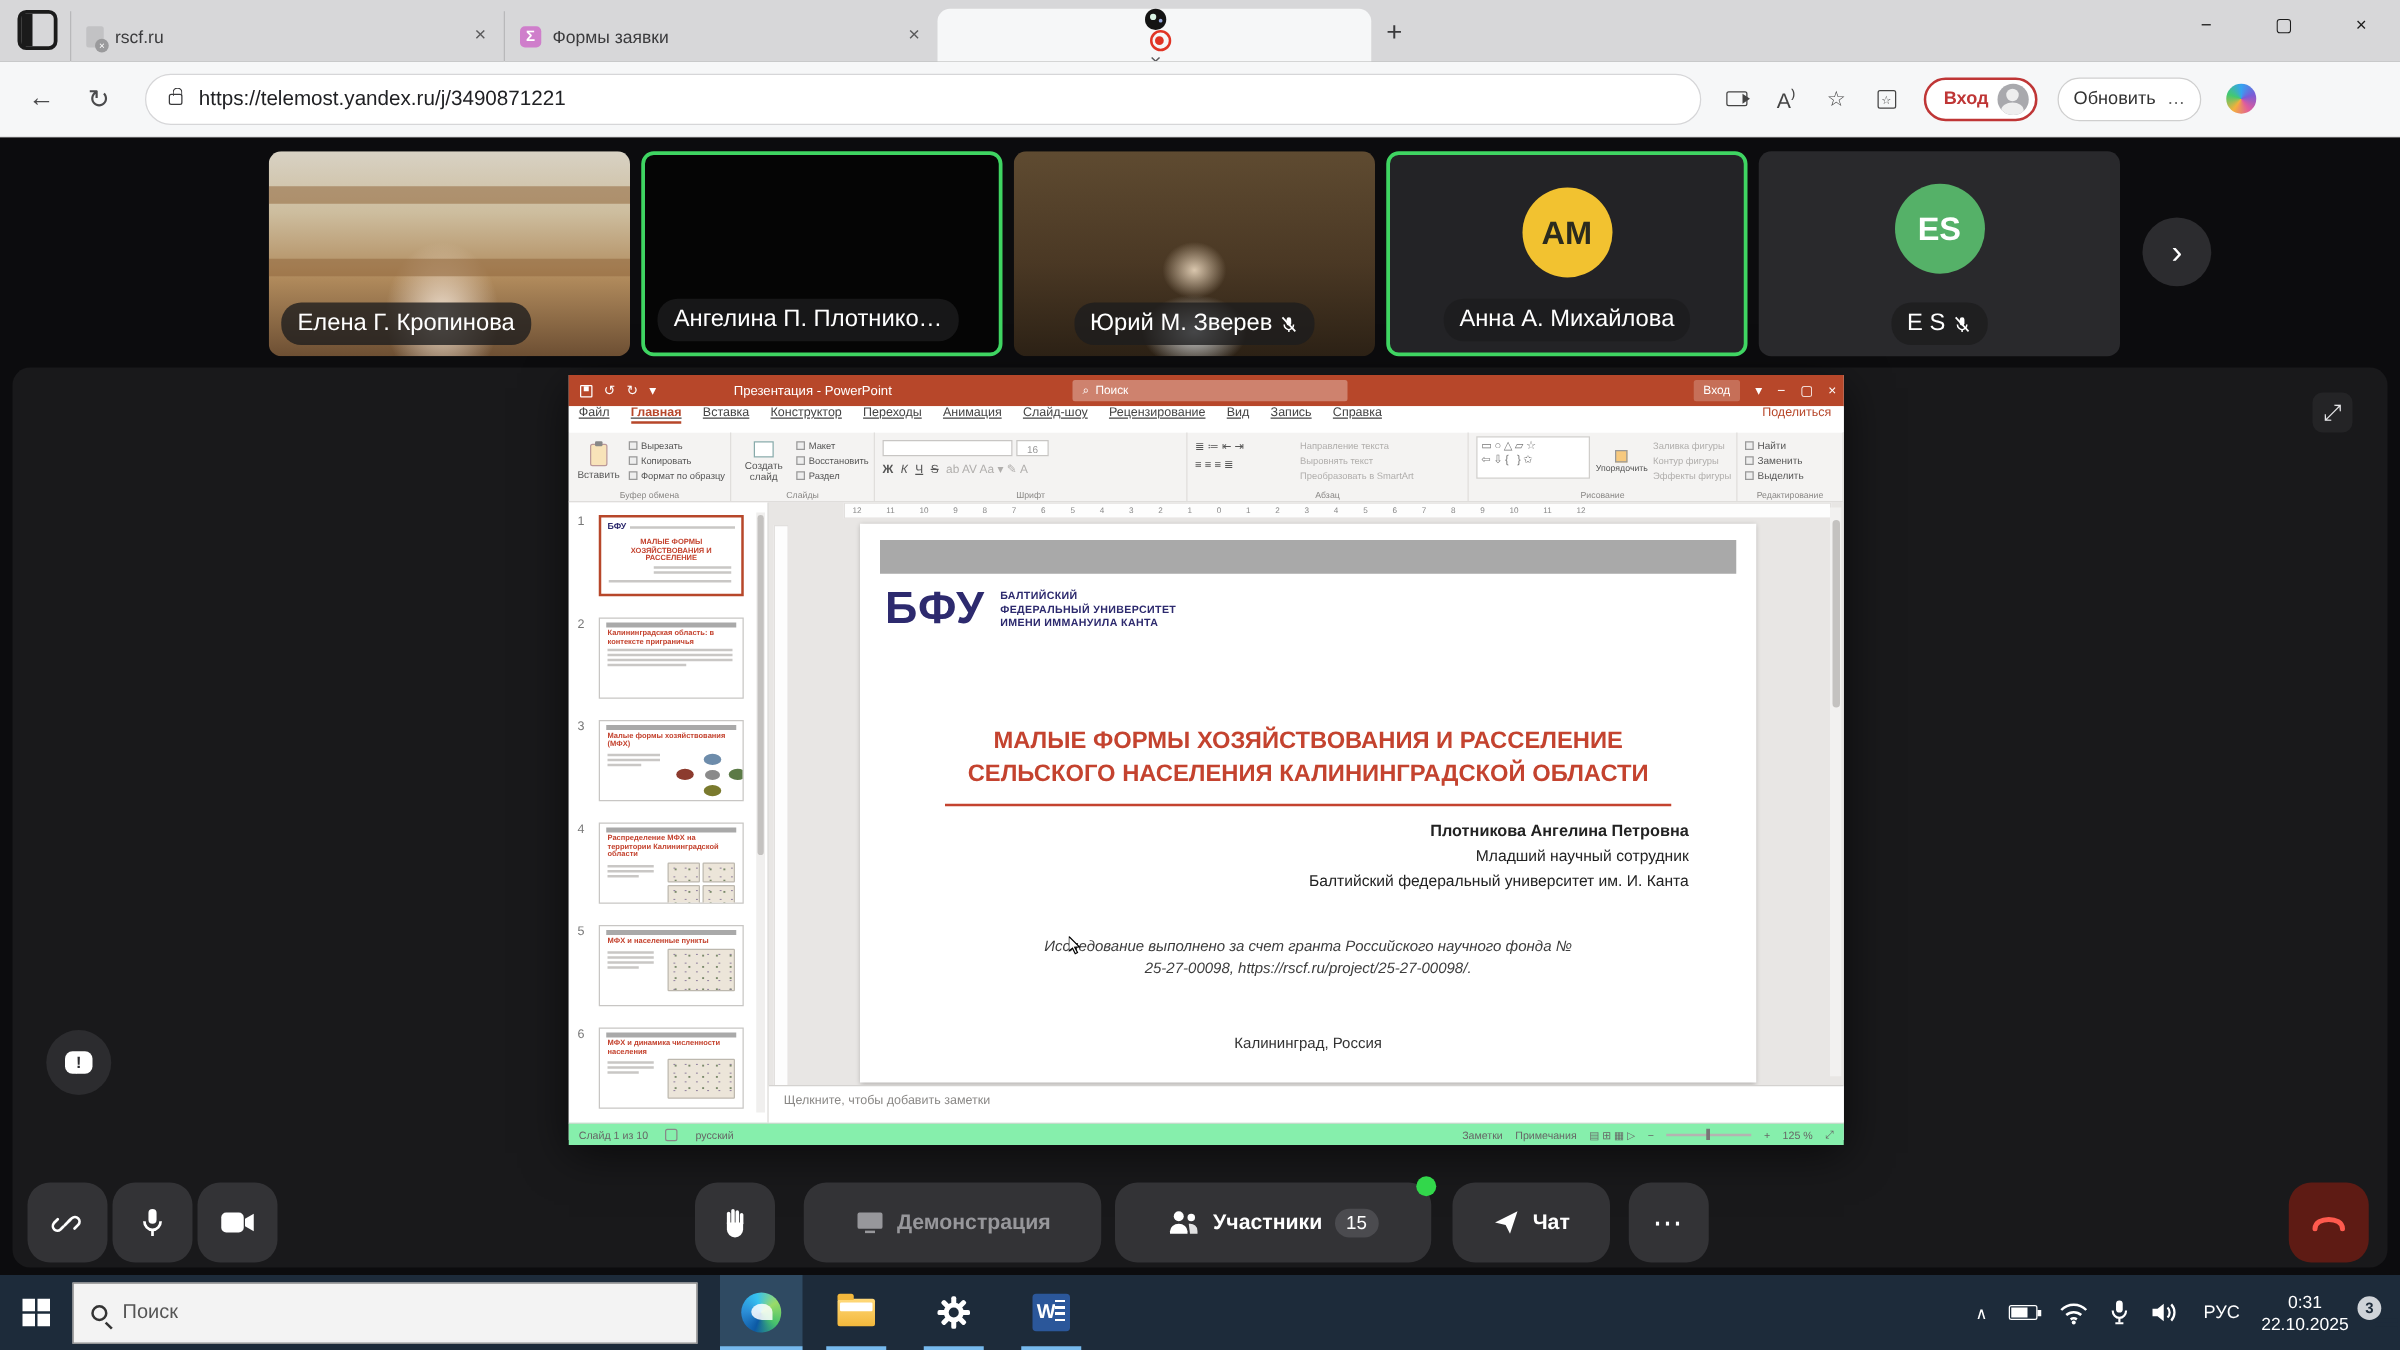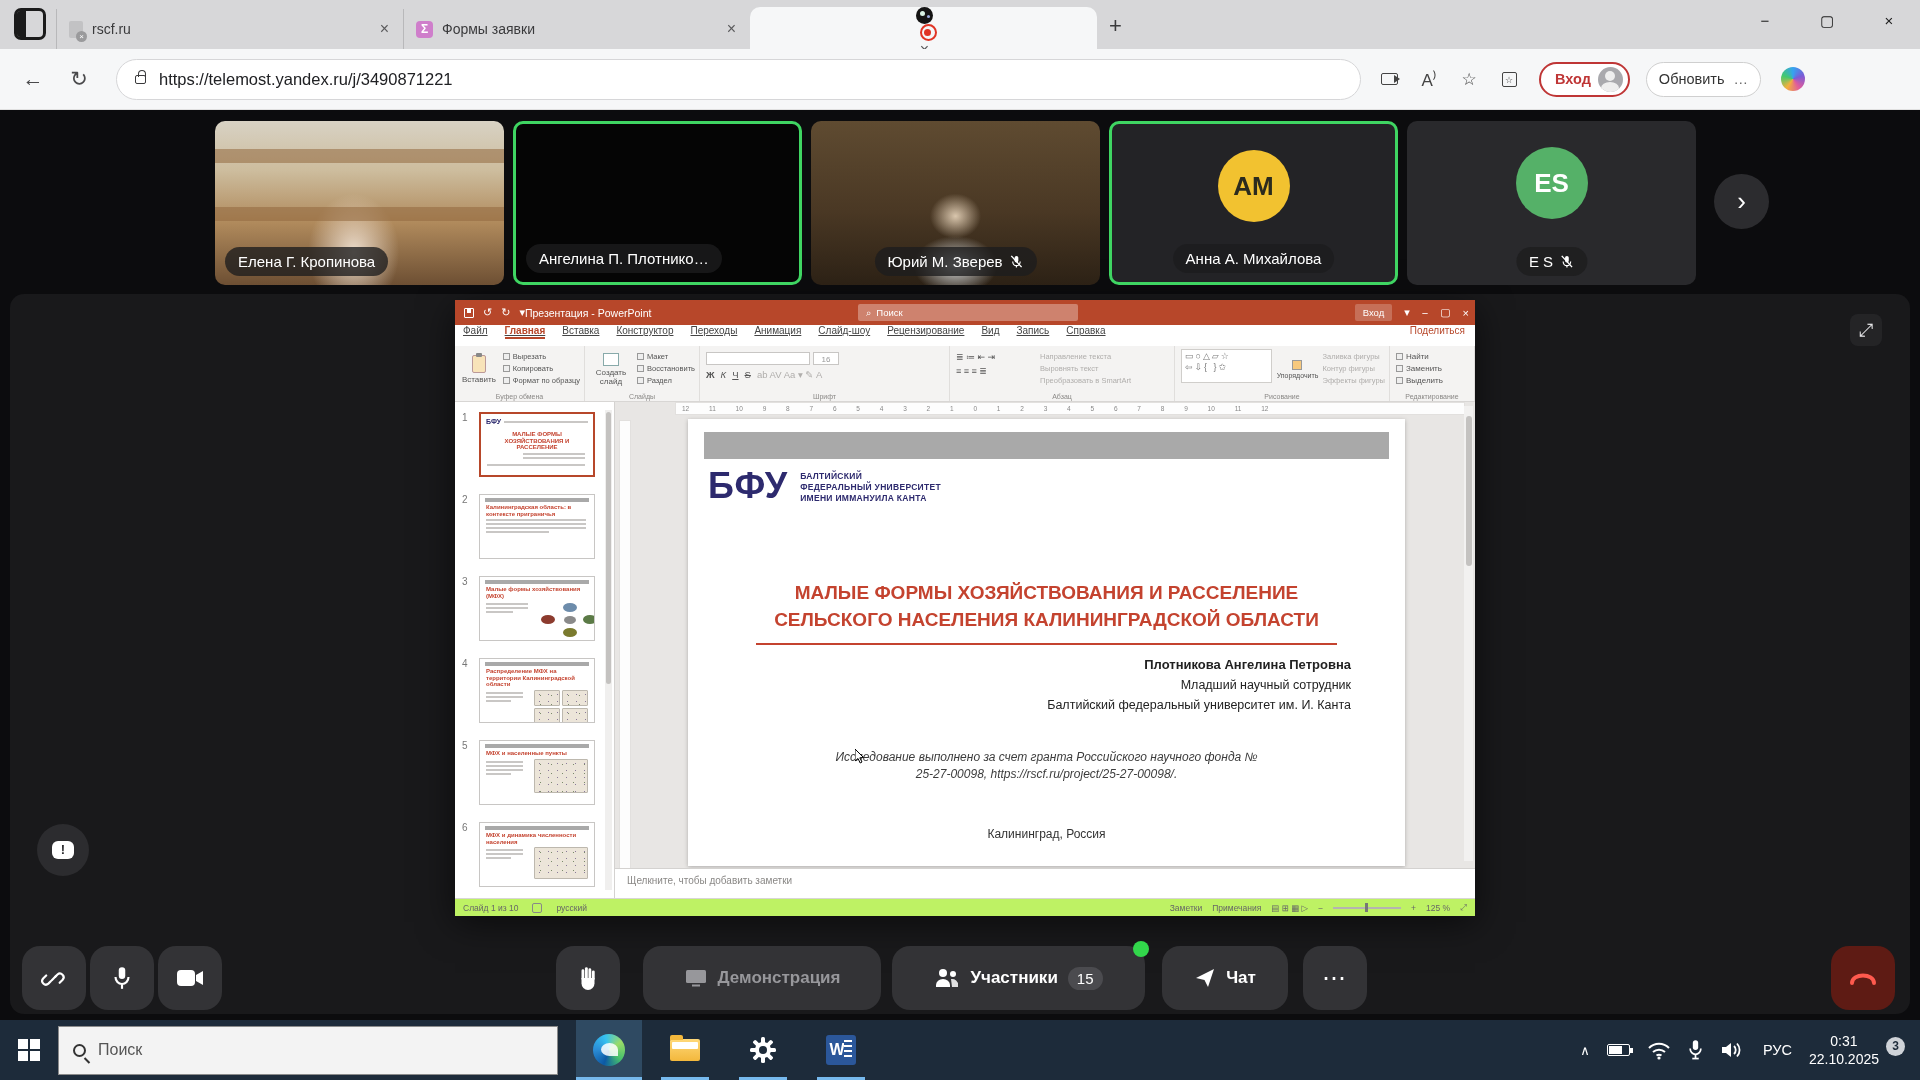--- a/index.html
+++ b/index.html
@@ -55,21 +55,21 @@
   .tile.active { border:3px solid #3fd562; }
   .tile-photo-1 { background:
       radial-gradient(ellipse 70px 90px at 48% 80%, #ecdccb 0%, rgba(236,220,203,0) 65%),
       linear-gradient(180deg,#d8d2c4 0%,#cdbd9e 30%,#b08a5c 62%,#6d4f33 100%); }
   .tile-photo-1::before { content:""; position:absolute; left:0; top:28px; width:100%; height:14px; background:rgba(146,104,62,.55); box-shadow:0 58px 0 rgba(146,104,62,.55); }
   .tile-photo-3 { background:
       radial-gradient(ellipse 60px 42px at 50% 88%, #d8dcde 0%, rgba(216,220,222,0) 70%),
       radial-gradient(ellipse 34px 30px at 50% 58%, #d9c6ad 0%, rgba(217,198,173,0) 75%),
       linear-gradient(180deg,#5f4b31 0%,#4a3824 55%,#2c2115 100%); }
   .tile.black { background:#050505; }
-  .name-pill { position:absolute; bottom:9px; background:rgba(28,28,30,.78); color:#fff; font-size:15px; border-radius:16px; padding:6px 13px; display:flex; align-items:center; gap:6px; white-space:nowrap; }
+  .name-pill { position:absolute; bottom:9px; background:rgba(28,28,30,.78); color:#fff; font-size:19px; border-radius:16px; padding:6px 13px; display:flex; align-items:center; gap:6px; white-space:nowrap; }
   .name-left { left:10px; }
   .name-center { left:50%; transform:translateX(-50%); }
   .tile-avatar { position:absolute; left:50%; top:26px; transform:translateX(-50%); width:72px; height:72px; border-radius:50%; display:flex; align-items:center; justify-content:center; font-size:26px; font-weight:bold; }
   .mic-muted { width:15px; height:15px; flex:none; }
   .next-btn { position:absolute; left:1714px; top:64px; width:55px; height:55px; border-radius:50%; background:#2c2c2f; color:#fff; font-size:26px; display:flex; align-items:center; justify-content:center; }
   .expand-btn { position:absolute; right:28px; top:20px; width:32px; height:32px; border-radius:8px; background:rgba(44,44,47,.6); color:#e8e8ea; display:flex; align-items:center; justify-content:center; font-size:18px; }
   .bubble-btn { position:absolute; left:37px; top:714px; width:52px; height:52px; border-radius:50%; background:#2c2c2f; display:flex; align-items:center; justify-content:center; }
   .bubble-ic { width:22px; height:18px; background:#fff; border-radius:6px; position:relative; }
   .bubble-ic::before { content:""; position:absolute; left:4px; bottom:-5px; border:5px solid transparent; border-top:6px solid #fff; }
   .bubble-ic::after { content:"!"; position:absolute; left:0; top:1px; width:22px; text-align:center; font-size:13px; font-weight:bold; color:#2c2c2f; }
@@ -83,21 +83,21 @@
   .count-badge { background:#4b4b4f; border-radius:12px; padding:3px 9px; font-size:15px; }
   .green-dot { position:absolute; right:-4px; top:-5px; width:16px; height:16px; border-radius:50%; background:#32d74b; }
   .endcall { position:absolute; left:1831px; top:0; width:64px; height:64px; border-radius:18px; background:#5e1b14; display:flex; align-items:center; justify-content:center; }
 
   
   .ppt { position:absolute; left:445px; top:6px; width:1020px; height:612px; background:#fff; box-shadow:0 10px 34px rgba(0,0,0,.6); font-family:"Liberation Sans", sans-serif; }
   .ppt-titlebar { height:25px; background:#b7472a; display:flex; align-items:center; color:#fff; font-size:10.5px; position:relative; }
   .qat { display:flex; gap:9px; margin-left:9px; align-items:center; font-size:11px; }
   .save-ic { width:10px; height:10px; border:1.4px solid #fff; border-radius:1px; position:relative; }
   .save-ic::after { content:""; position:absolute; left:2px; top:0; width:4px; height:4px; background:#fff; }
-  .ppt-title { white-space:nowrap; }
+  .ppt-title { margin-left:62px; white-space:nowrap; }
   .ppt-search { position:absolute; left:403px; top:4px; width:220px; height:17px; background:rgba(255,255,255,.32); border-radius:2px; color:#fff; font-size:9.5px; display:flex; align-items:center; padding-left:8px; gap:5px; }
   .ppt-tb-right { position:absolute; right:6px; top:0; height:25px; display:flex; align-items:center; gap:12px; font-size:11px; }
   .ppt-login { background:rgba(255,255,255,.22); padding:3px 8px; border-radius:2px; font-size:9.5px; }
   .ppt-menubar { height:21px; background:#fff; display:flex; align-items:flex-start; padding-left:8px; gap:17px; font-size:10px; color:#444; position:relative;text-decoration:underline; }
   .ppt-menubar .mi.on { color:#b7472a; font-weight:bold; border-bottom:2.5px solid #b7472a; padding-bottom:1px; }
   .ppt-share { position:absolute; right:10px; color:#b7472a; font-size:10px; }
   .ribbon { height:56px; background:#f4f3f2; border-bottom:1px solid #d8d6d4; display:flex; }
   .rgroup { position:relative; border-right:1px solid #e0dedc; padding:3px 4px 11px 6px; display:flex; gap:6px; }
   .rgroup .glbl { position:absolute; bottom:1px; left:0; right:0; text-align:center; font-size:7px; color:#8a8886; }
   .bigbtn { display:flex; flex-direction:column; align-items:center; justify-content:center; font-size:8px; color:#555; gap:2px; width:44px; text-align:center; }
@@ -149,21 +149,21 @@
   .org { color:#2d2a6e; font-size:8.5px; font-weight:bold; line-height:11px; padding-top:4px; letter-spacing:.3px; }
   .stitle { position:absolute; left:0; right:0; top:160px; text-align:center; color:#c4432f; font-size:19px; font-weight:bold; line-height:27px; }
   .sline { position:absolute; left:68px; right:68px; top:224px; height:2px; background:#c4432f; }
   .sauthor { position:absolute; right:54px; top:236px; text-align:right; font-size:12.5px; color:#222; line-height:20px; }
   .sauthor .b { font-weight:bold; font-size:13px; }
   .sgrant { position:absolute; left:60px; right:60px; top:330px; text-align:center; font-style:italic; font-size:12px; color:#3c3c3c; line-height:17px; }
   .scity { position:absolute; left:0; right:0; top:408px; text-align:center; font-size:12px; color:#333; }
   .cursor { position:absolute; left:167px; top:330px; }
 
   .notes { position:absolute; left:0; right:0; bottom:0; height:30px; background:#fff; border-top:1px solid #d4d2d0; font-size:10px; color:#8a8886; padding:6px 0 0 12px; }
-  .ppt-status { height:18px; background:#bef264; border-top:1px solid #d8d6d4; display:flex; align-items:center; font-size:8.5px; color:#666; padding:0 8px; gap:14px; }
+  .ppt-status { height:18px; background:#86efac; border-top:1px solid #d8d6d4; display:flex; align-items:center; font-size:8.5px; color:#666; padding:0 8px; gap:14px; }
   .ppt-status .right { margin-left:auto; display:flex; align-items:center; gap:10px; }
   .acc-ic { width:10px; height:10px; border:1px solid #888; border-radius:2px; font-size:7px; text-align:center; line-height:10px; color:#888; }
   .zoom-slider { width:68px; height:2px; background:#b5b3b1; position:relative; }
   .zoom-slider::after { content:""; position:absolute; left:32px; top:-3.5px; width:3px; height:9px; background:#777; }
 
   
   .taskbar { position:absolute; left:0; top:1020px; width:1920px; height:60px; background:#1d2b3a; display:flex; align-items:center; }
   .start { width:58px; height:60px; display:flex; align-items:center; justify-content:center; }
   .winlogo { width:22px; height:22px; display:grid; grid-template-columns:10px 10px; grid-template-rows:10px 10px; gap:2px; }
   .winlogo span { background:#fff; }

